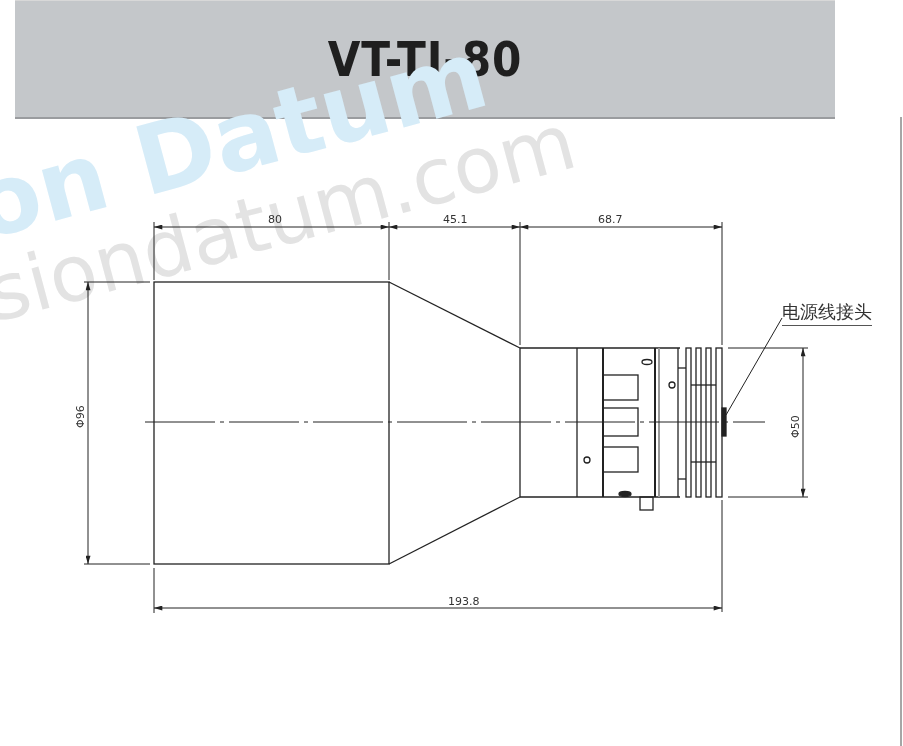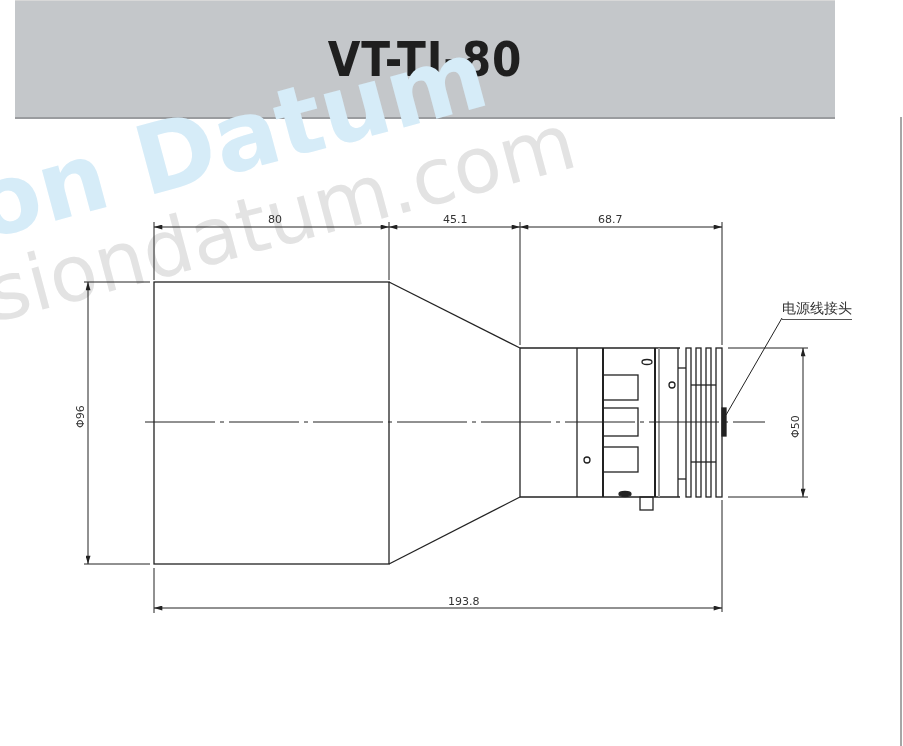--- a/index.html
+++ b/index.html
@@ -5,21 +5,21 @@
   html,body{margin:0;padding:0;background:#ffffff;}
   body{width:903px;height:746px;position:relative;overflow:hidden;font-family:"Liberation Sans",sans-serif;}
   .header{position:absolute;left:15px;top:0;width:820px;height:116px;background:#c4c7ca;border-bottom:2px solid #9a9c9f;border-top:1px solid #d8d8d8;}
   .title{position:absolute;left:0;right:0;top:30px;text-align:center;font-family:"DejaVu Sans",sans-serif;font-size:48px;font-weight:bold;color:#1f1f1f;letter-spacing:1px;transform:scaleX(0.88);}
   .right-border{position:absolute;left:900px;top:117px;width:2px;height:629px;background:#a6a6a6;}
   .drawing{position:absolute;left:0;top:0;}
   .wm{position:absolute;white-space:nowrap;transform-origin:left bottom;}
   .wm-blue{left:-10px;top:150px;font-family:"DejaVu Sans",sans-serif;font-weight:bold;font-size:96px;color:#d6ecf8;transform:rotate(-15deg);}
   .wm-gray{left:-20px;top:255px;font-family:"DejaVu Sans",sans-serif;font-size:78px;color:#e3e3e3;transform:rotate(-15deg);}
   .dimtxt{font-family:"DejaVu Sans",sans-serif;font-size:11px;fill:#333;}
-  .cn{position:absolute;left:782px;top:300px;font-size:14px;color:#333;border-bottom:1px solid #555;padding-bottom:1px;font-family:Liberation Sans, sans-serif;}
+  .cn{position:absolute;left:782px;top:300px;font-size:18px;color:#333;border-bottom:1px solid #555;padding-bottom:1px;font-family:Liberation Sans, sans-serif;}
 </style>
 </head>
 <body>
 
 <div class="header">
   <div class="title">VT-TI-80</div>
 </div>
 <div class="right-border"></div>
 
 <div class="wm wm-blue">on Datum</div>

